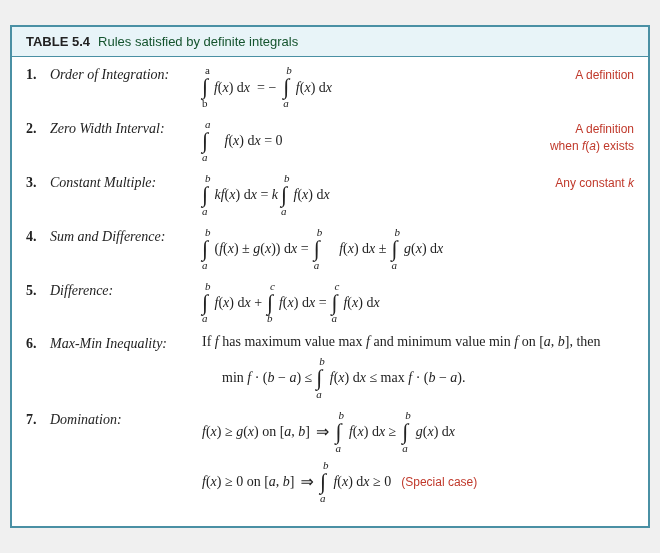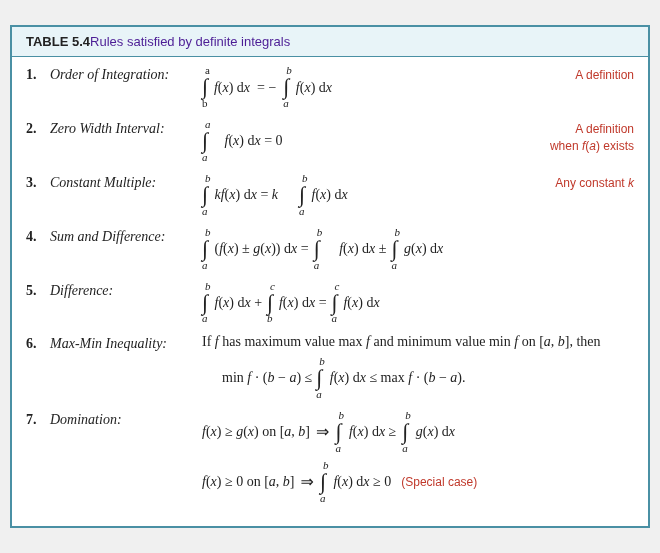--- a/index.html
+++ b/index.html
@@ -16,31 +16,32 @@
       background: #ffffff;
       border: 2px solid #4a90a4;
       padding: 0;
     }
     .table-header {
       background: #e8f4f8;
       border-bottom: 1.5px solid #4a90a4;
       padding: 7px 14px;
       display: flex;
       align-items: baseline;
+      gap: 8px;
     }
     .table-header-label {
       font-family: Arial, sans-serif;
       font-weight: bold;
       font-size: 13px;
       color: #222;
     }
     .table-header-title {
       font-family: Arial, sans-serif;
       font-size: 13px;
-      color: #4c1d95;
+      color: #14532d;
     }
     .table-body {
       padding: 8px 14px 12px 14px;
     }
     .rule-row {
       display: flex;
       align-items: flex-start;
       margin-bottom: 10px;
       gap: 4px;
     }
@@ -152,21 +153,21 @@
       <span class="rule-name"><em>Constant Multiple:</em></span>
       <span class="rule-formula math">
         <span class="formula-line">
           <span style="display:inline-flex;align-items:center;">
             <span style="display:inline-flex;flex-direction:column;font-size:11px;line-height:1;vertical-align:middle;margin-right:-2px;">
               <span style="margin-bottom:1px;margin-left:3px;"><em>b</em></span>
               <span style="font-size:22px;line-height:0.9;">∫</span>
               <span style="margin-top:1px;"><em>a</em></span>
             </span>
           </span>
-          <span style="margin-left:3px;margin-right:18px;"><em>k</em><em>f</em>(<em>x</em>) d<em>x</em> = <em>k</em></span>
+          <span style="margin-left:3px;margin-right:0;"><em>k</em><em>f</em>(<em>x</em>) d<em>x</em> = <em>k</em></span>
           <span style="display:inline-flex;align-items:center;">
             <span style="display:inline-flex;flex-direction:column;font-size:11px;line-height:1;vertical-align:middle;margin-right:-2px;">
               <span style="margin-bottom:1px;margin-left:3px;"><em>b</em></span>
               <span style="font-size:22px;line-height:0.9;">∫</span>
               <span style="margin-top:1px;"><em>a</em></span>
             </span>
           </span>
           <span style="margin-left:3px;"><em>f</em>(<em>x</em>) d<em>x</em></span>
         </span>
       </span>

